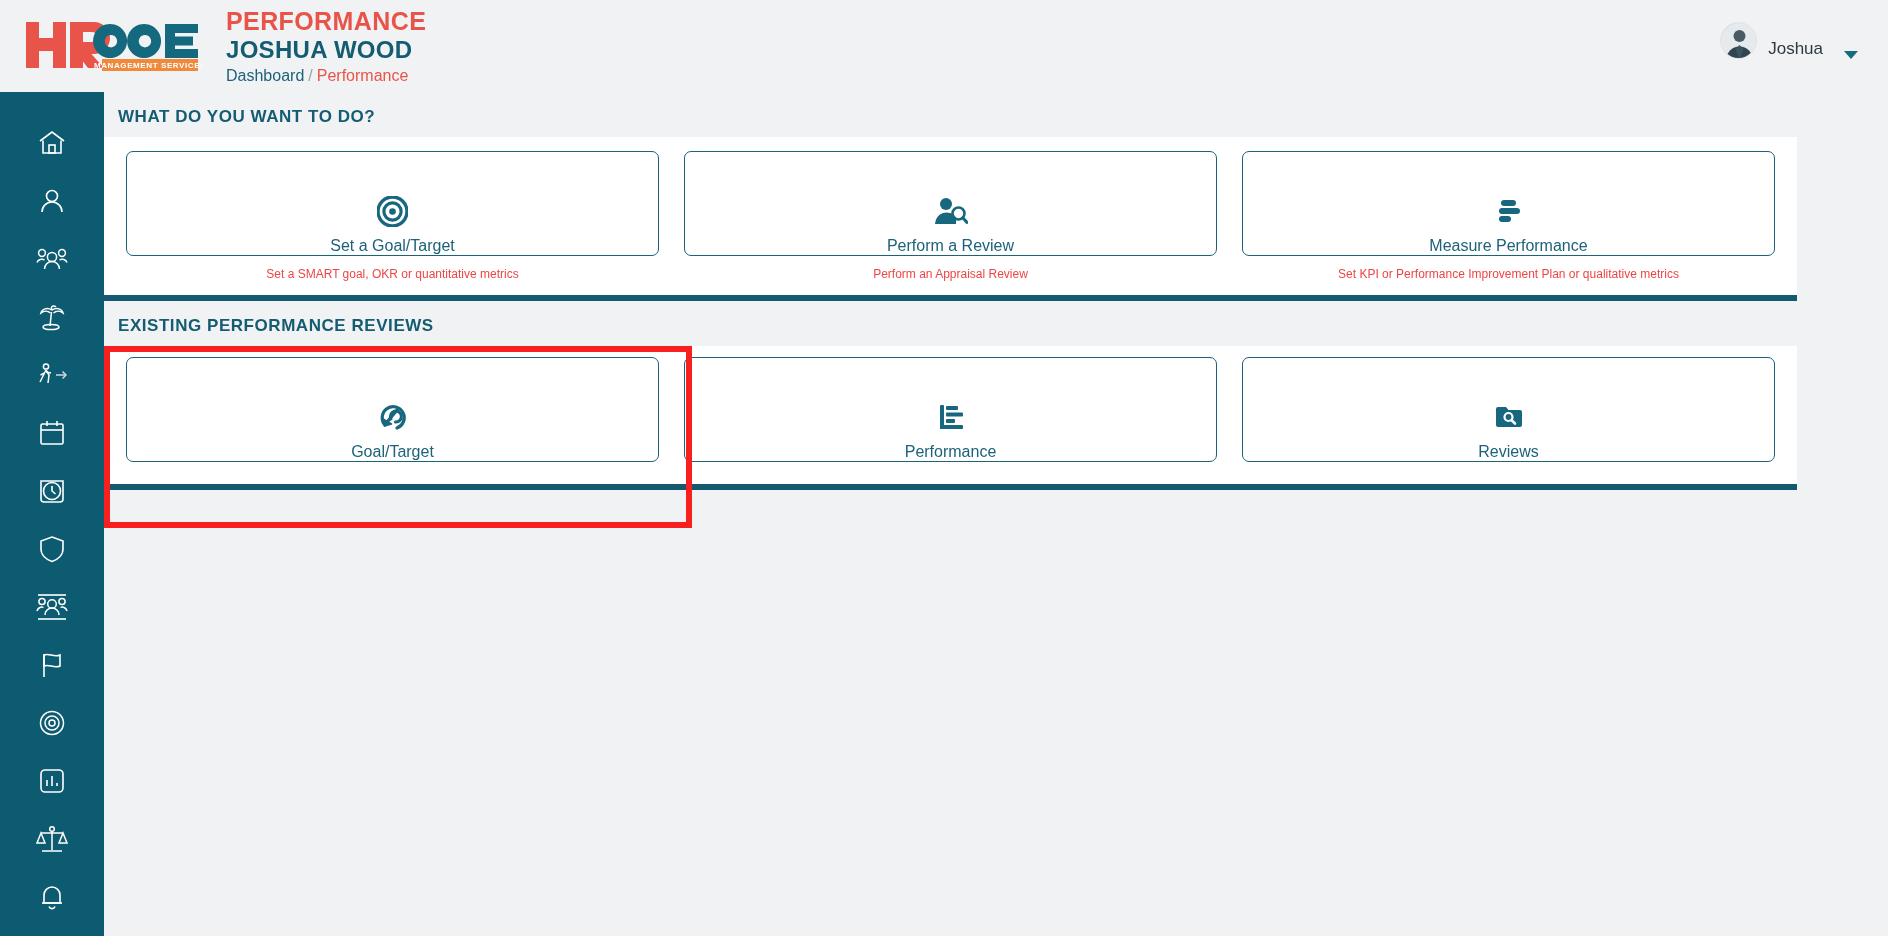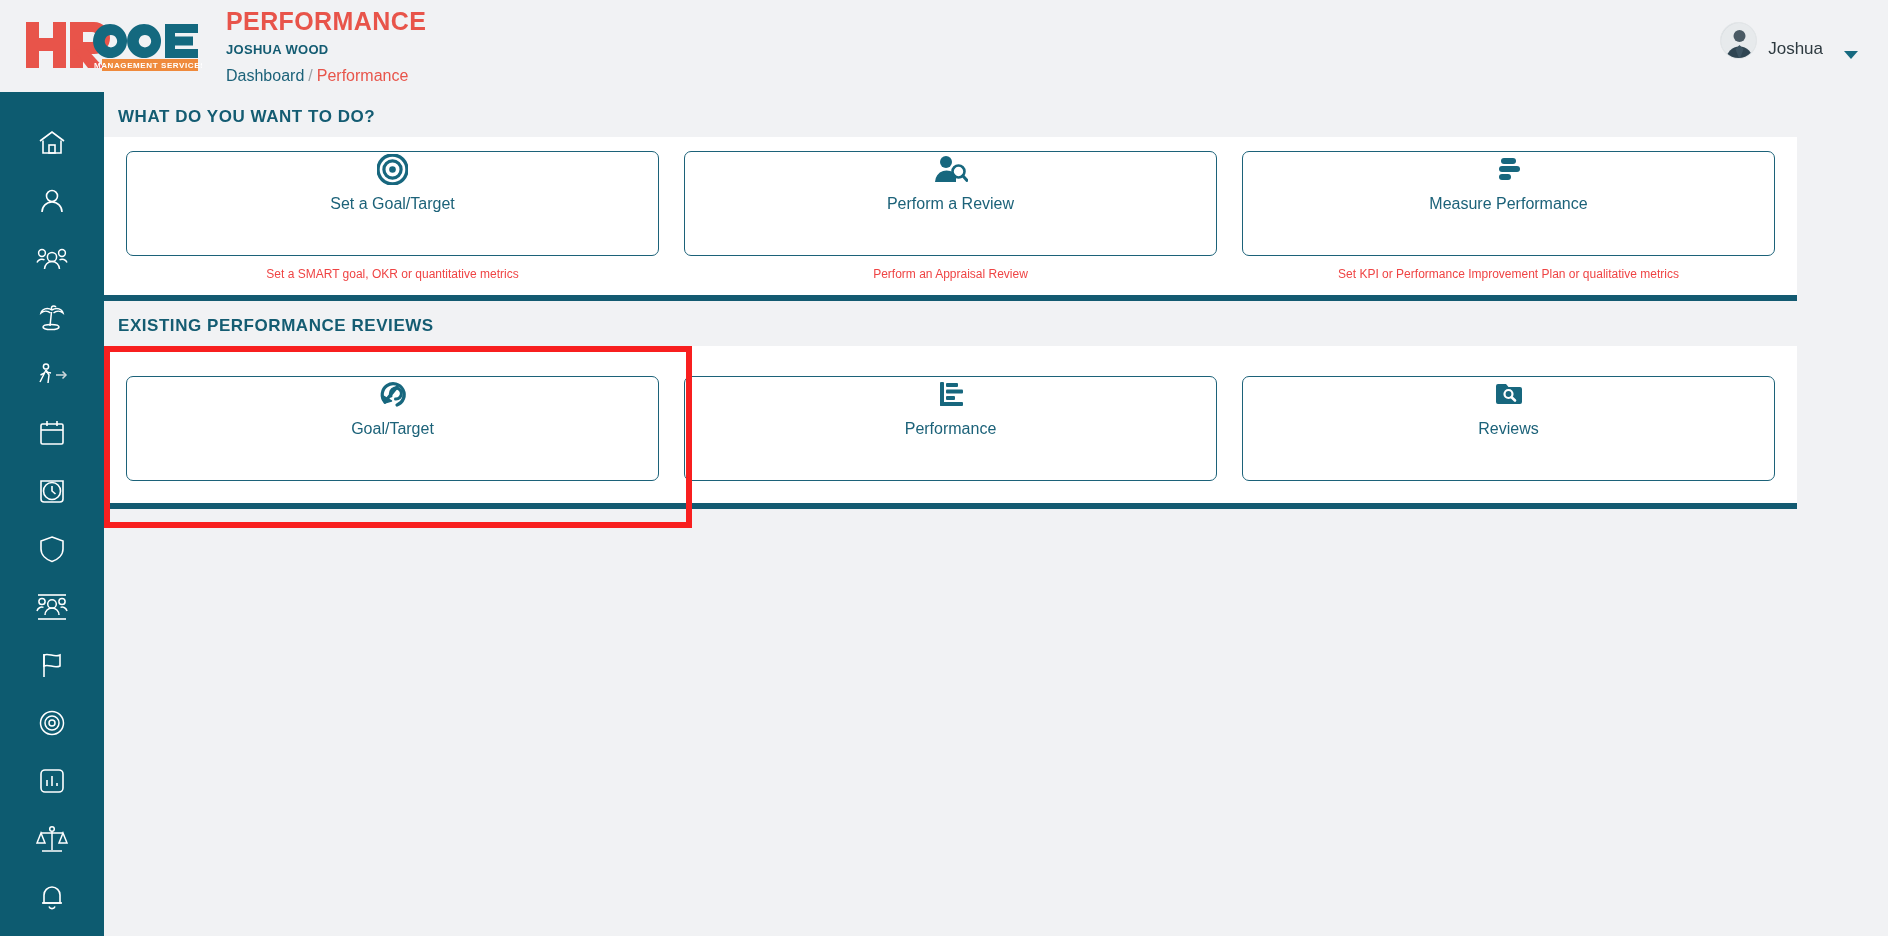--- a/index.html
+++ b/index.html
@@ -21,21 +21,21 @@
     display: flex; align-items: flex-start;
   }
   .logo-svg { display: block; }
 
   .title-block { padding-top: 6px; padding-left: 16px; }
   .app-title {
     color: #e8544a; font-size: 25px; font-weight: bold;
     letter-spacing: .4px; line-height: 30px;
   }
   .user-name-title {
-    color: #145c72; font-size: 13px; font-weight: bold;
+    color: #145c72; font-size: 24px; font-weight: bold;
     letter-spacing: .3px; line-height: 25px; margin-top: 1px;
   }
   .breadcrumb { font-size: 16px; line-height: 22px; margin-top: 3px; }
   .crumb-root { color: #1c6279; }
   .crumb-sep { color: #9aa2a8; padding: 0 4px; }
   .crumb-current { color: #e8544a; }
 
   .user-area {
     margin-left: auto; display: flex; align-items: flex-end;
     gap: 11px; padding-right: 30px; padding-top: 22px;
@@ -79,21 +79,21 @@
     background: #ffffff; border-bottom: 6px solid #135a71;
     padding: 14px 0 14px 0; margin-right: 10px;
   }
   .card-row {
     display: flex; gap: 25px; padding: 0 22px;
   }
   .card-col { flex: 1 1 0; display: flex; flex-direction: column; align-items: center; }
   .card {
     width: 100%; height: 105px; border: 1px solid #1c6279; border-radius: 7px;
     background: #fff; display: flex; flex-direction: column;
-    align-items: center; justify-content: flex-start; gap: 9px; cursor: pointer;
+    align-items: center; justify-content: flex-end; gap: 9px; cursor: pointer;
   }
   .card-icon { height: 34px; display: flex; align-items: center; justify-content: center; }
   .card-icon svg { display: block; }
   .card-label { color: #1c6279; font-size: 16px; }
   .card-sub { color: #ef4444; font-size: 12px; margin-top: 11px; }
 
   
   .hl-wrap { position: relative; }
   .highlight-box {
     position: absolute; border: 6px solid #f81f1f;
@@ -330,21 +330,21 @@
             <span class="card-label">Measure Performance</span>
           </div>
           <div class="card-sub">Set KPI or Performance Improvement Plan or qualitative metrics</div>
         </div>
       </div>
     </div>
 
     <div class="section-head">EXISTING PERFORMANCE REVIEWS</div>
 
     <div class="hl-wrap">
-      <div class="panel" style="padding-top:30px;padding-bottom:22px;">
+      <div class="panel" style="padding-top:11px;padding-bottom:22px;">
         <div class="card-row">
 
           <div class="card-col">
             <div class="card">
               <span class="card-icon">
                 <svg width="31" height="31" viewBox="0 0 31 31" fill="none" stroke="#17677e">
                   <path d="M8 23 A11 11 0 1 1 20 26" stroke-width="3.2" stroke-linecap="round"></path>
                   <path d="M14 17 A5.5 5.5 0 1 1 18.5 20" stroke-width="3" stroke-linecap="round"></path>
                   <path d="M20 8 L8.5 22" stroke-width="3.2" stroke-linecap="round"></path>
                   <path d="M6 17 L7.5 24 L14.5 22 z" fill="#17677e" stroke-width="1.5" stroke-linejoin="round"></path>

